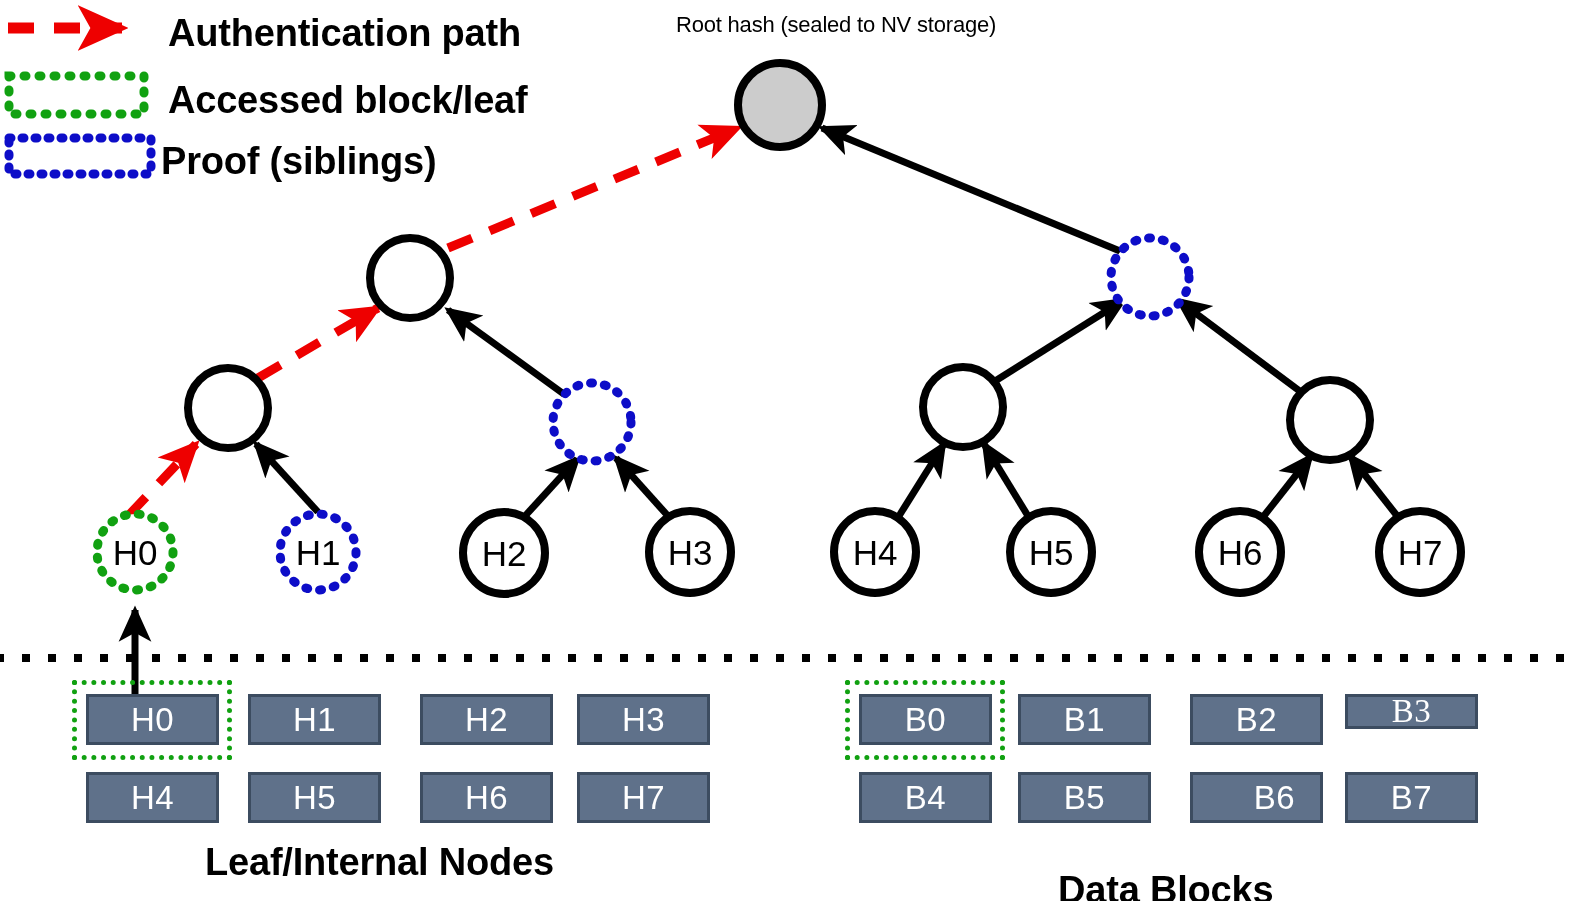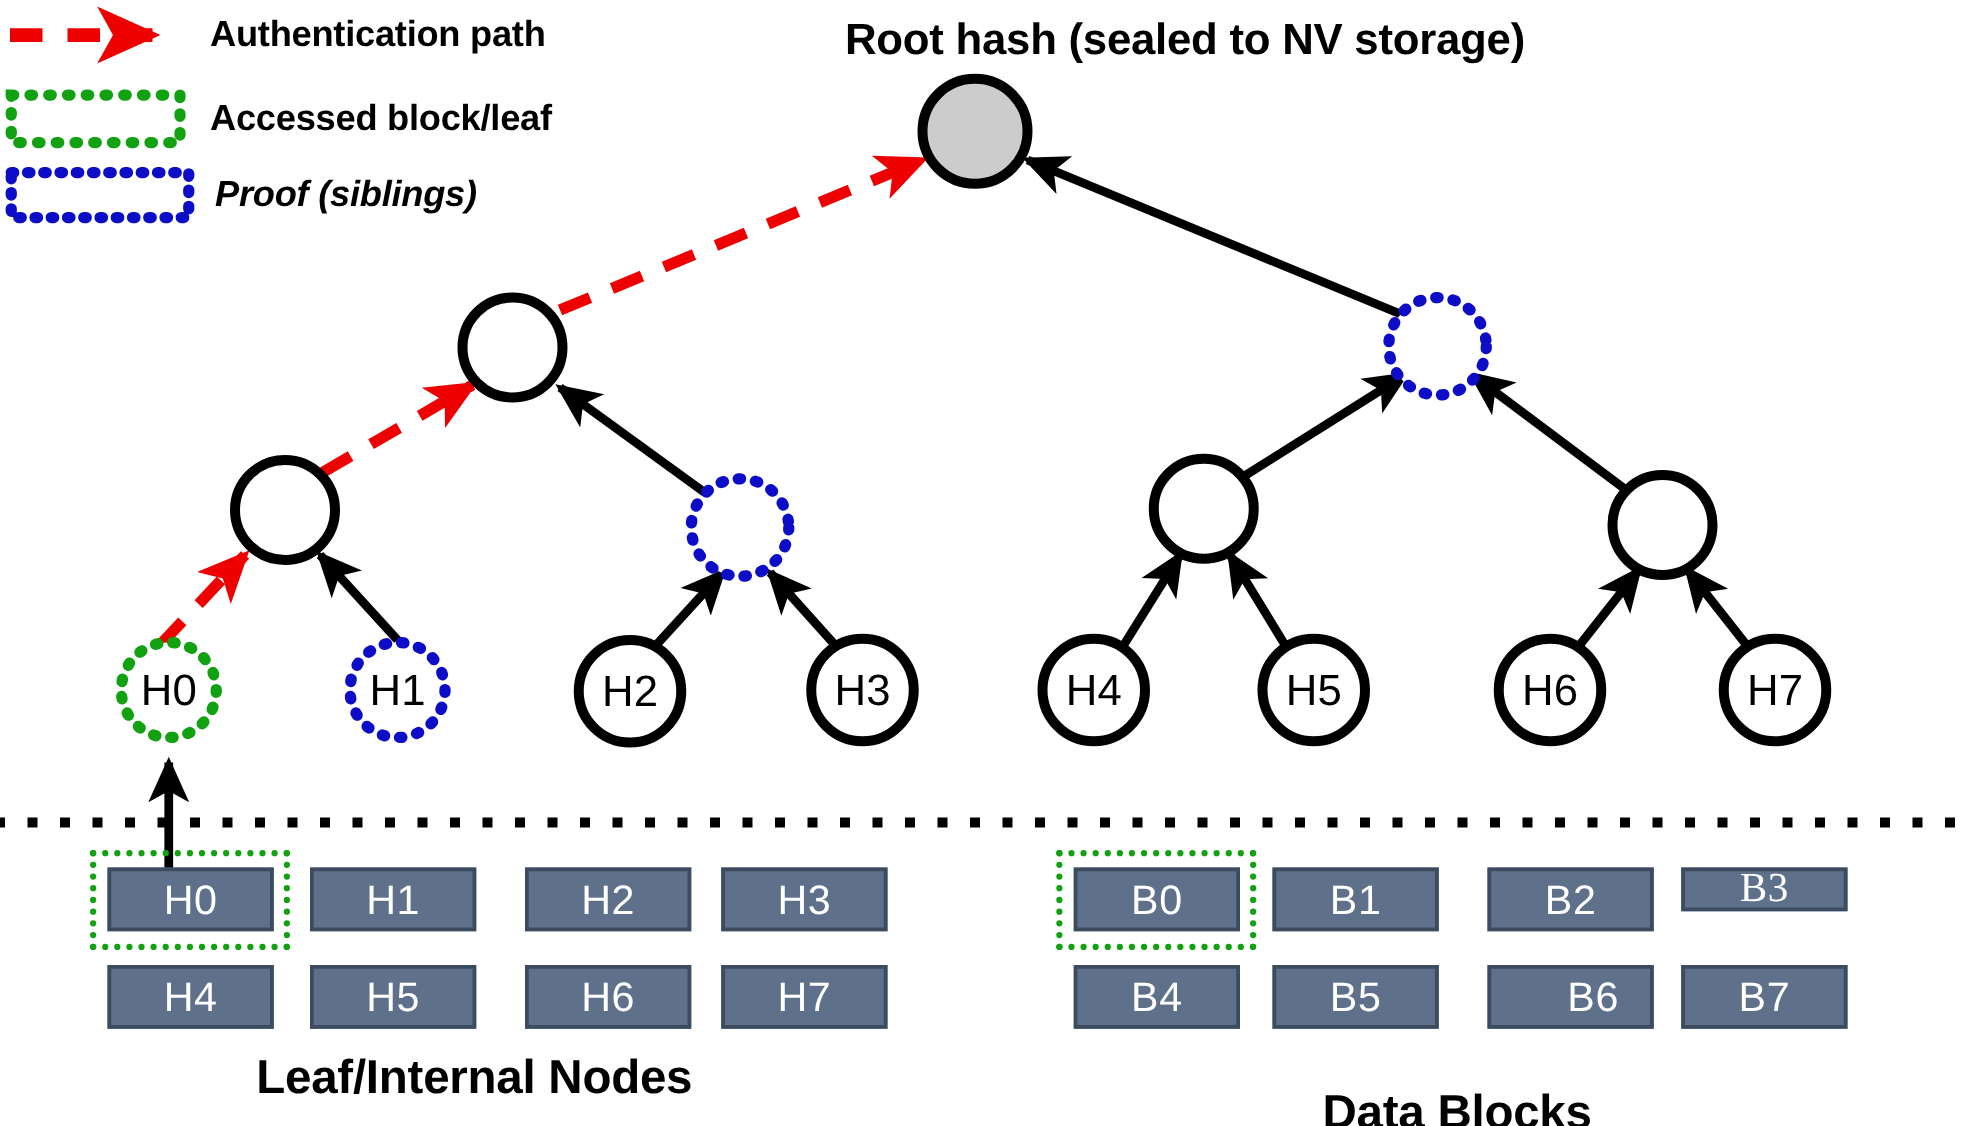--- a/index.html
+++ b/index.html
@@ -2,25 +2,25 @@
 <html><head>
 <meta charset="utf-8">
 <style>
   html,body{margin:0;padding:0;background:#ffffff;}
   body{width:1578px;height:901px;position:relative;overflow:hidden;
        font-family:"Liberation Sans",sans-serif;}
   #stage{position:absolute;left:0;top:0;width:1578px;height:901px;}
   svg#diagram{position:absolute;left:0;top:0;width:1578px;height:901px;}
 
   
-  .legend-label{position:absolute;font-weight:bold;font-size:29px;color:#000;
+  .legend-label{position:absolute;font-weight:bold;font-size:38px;color:#000;
                 white-space:nowrap;letter-spacing:-0.2px;}
 
   
-  .head-title{position:absolute;font-weight:bold;font-size:35px;color:#000;
+  .head-title{position:absolute;font-weight:normal;font-size:22px;color:#000;
               white-space:nowrap;letter-spacing:-0.2px;}
   .bottom-label{position:absolute;font-weight:bold;font-size:38px;color:#000;
                 white-space:nowrap;letter-spacing:-0.2px;}
 
   
   .blk{position:absolute;background:#5f718a;border:3px solid #3c4c60;
        box-sizing:border-box;display:flex;align-items:center;justify-content:center;
        color:#ffffff;font-size:33px;font-weight:normal;letter-spacing:0.5px;}
   .hl{position:absolute;border:5px dotted #11a111;box-sizing:border-box;}
 
@@ -113,21 +113,21 @@
       <line x1="8" y1="28" x2="122" y2="28" stroke="#ee0000" stroke-width="11" stroke-dasharray="26 20" marker-end="url(#arrR)"></line>
     </g>
 
     <rect x="9" y="76" width="135" height="38" fill="none" stroke="#11a111" stroke-width="9" stroke-dasharray="2 13" stroke-linecap="round"></rect>
 
     <rect x="9" y="138" width="142" height="36" fill="none" stroke="#0d0dc8" stroke-width="9" stroke-dasharray="2 11" stroke-linecap="round"></rect>
   </svg>
 
   <div class="legend-label" style="left:168px;top:12px;">Authentication path</div>
   <div class="legend-label" style="left:168px;top:79px;">Accessed block/leaf</div>
-  <div class="legend-label" style="left:172px;top:140px;font-style:italic;">Proof (siblings)</div>
+  <div class="legend-label" style="left:161px;top:140px;">Proof (siblings)</div>
 
   <div class="head-title" style="left:676px;top:12px;">Root hash (sealed to NV storage)</div>
 
   <div class="hl" style="left:72px;top:680px;width:160px;height:80px;"></div>
 
   <div class="blk" style="left:86px;top:694px;width:133px;height:51px;">H0</div>
   <div class="blk" style="left:248px;top:694px;width:133px;height:51px;">H1</div>
   <div class="blk" style="left:420px;top:694px;width:133px;height:51px;">H2</div>
   <div class="blk" style="left:577px;top:694px;width:133px;height:51px;">H3</div>
 

